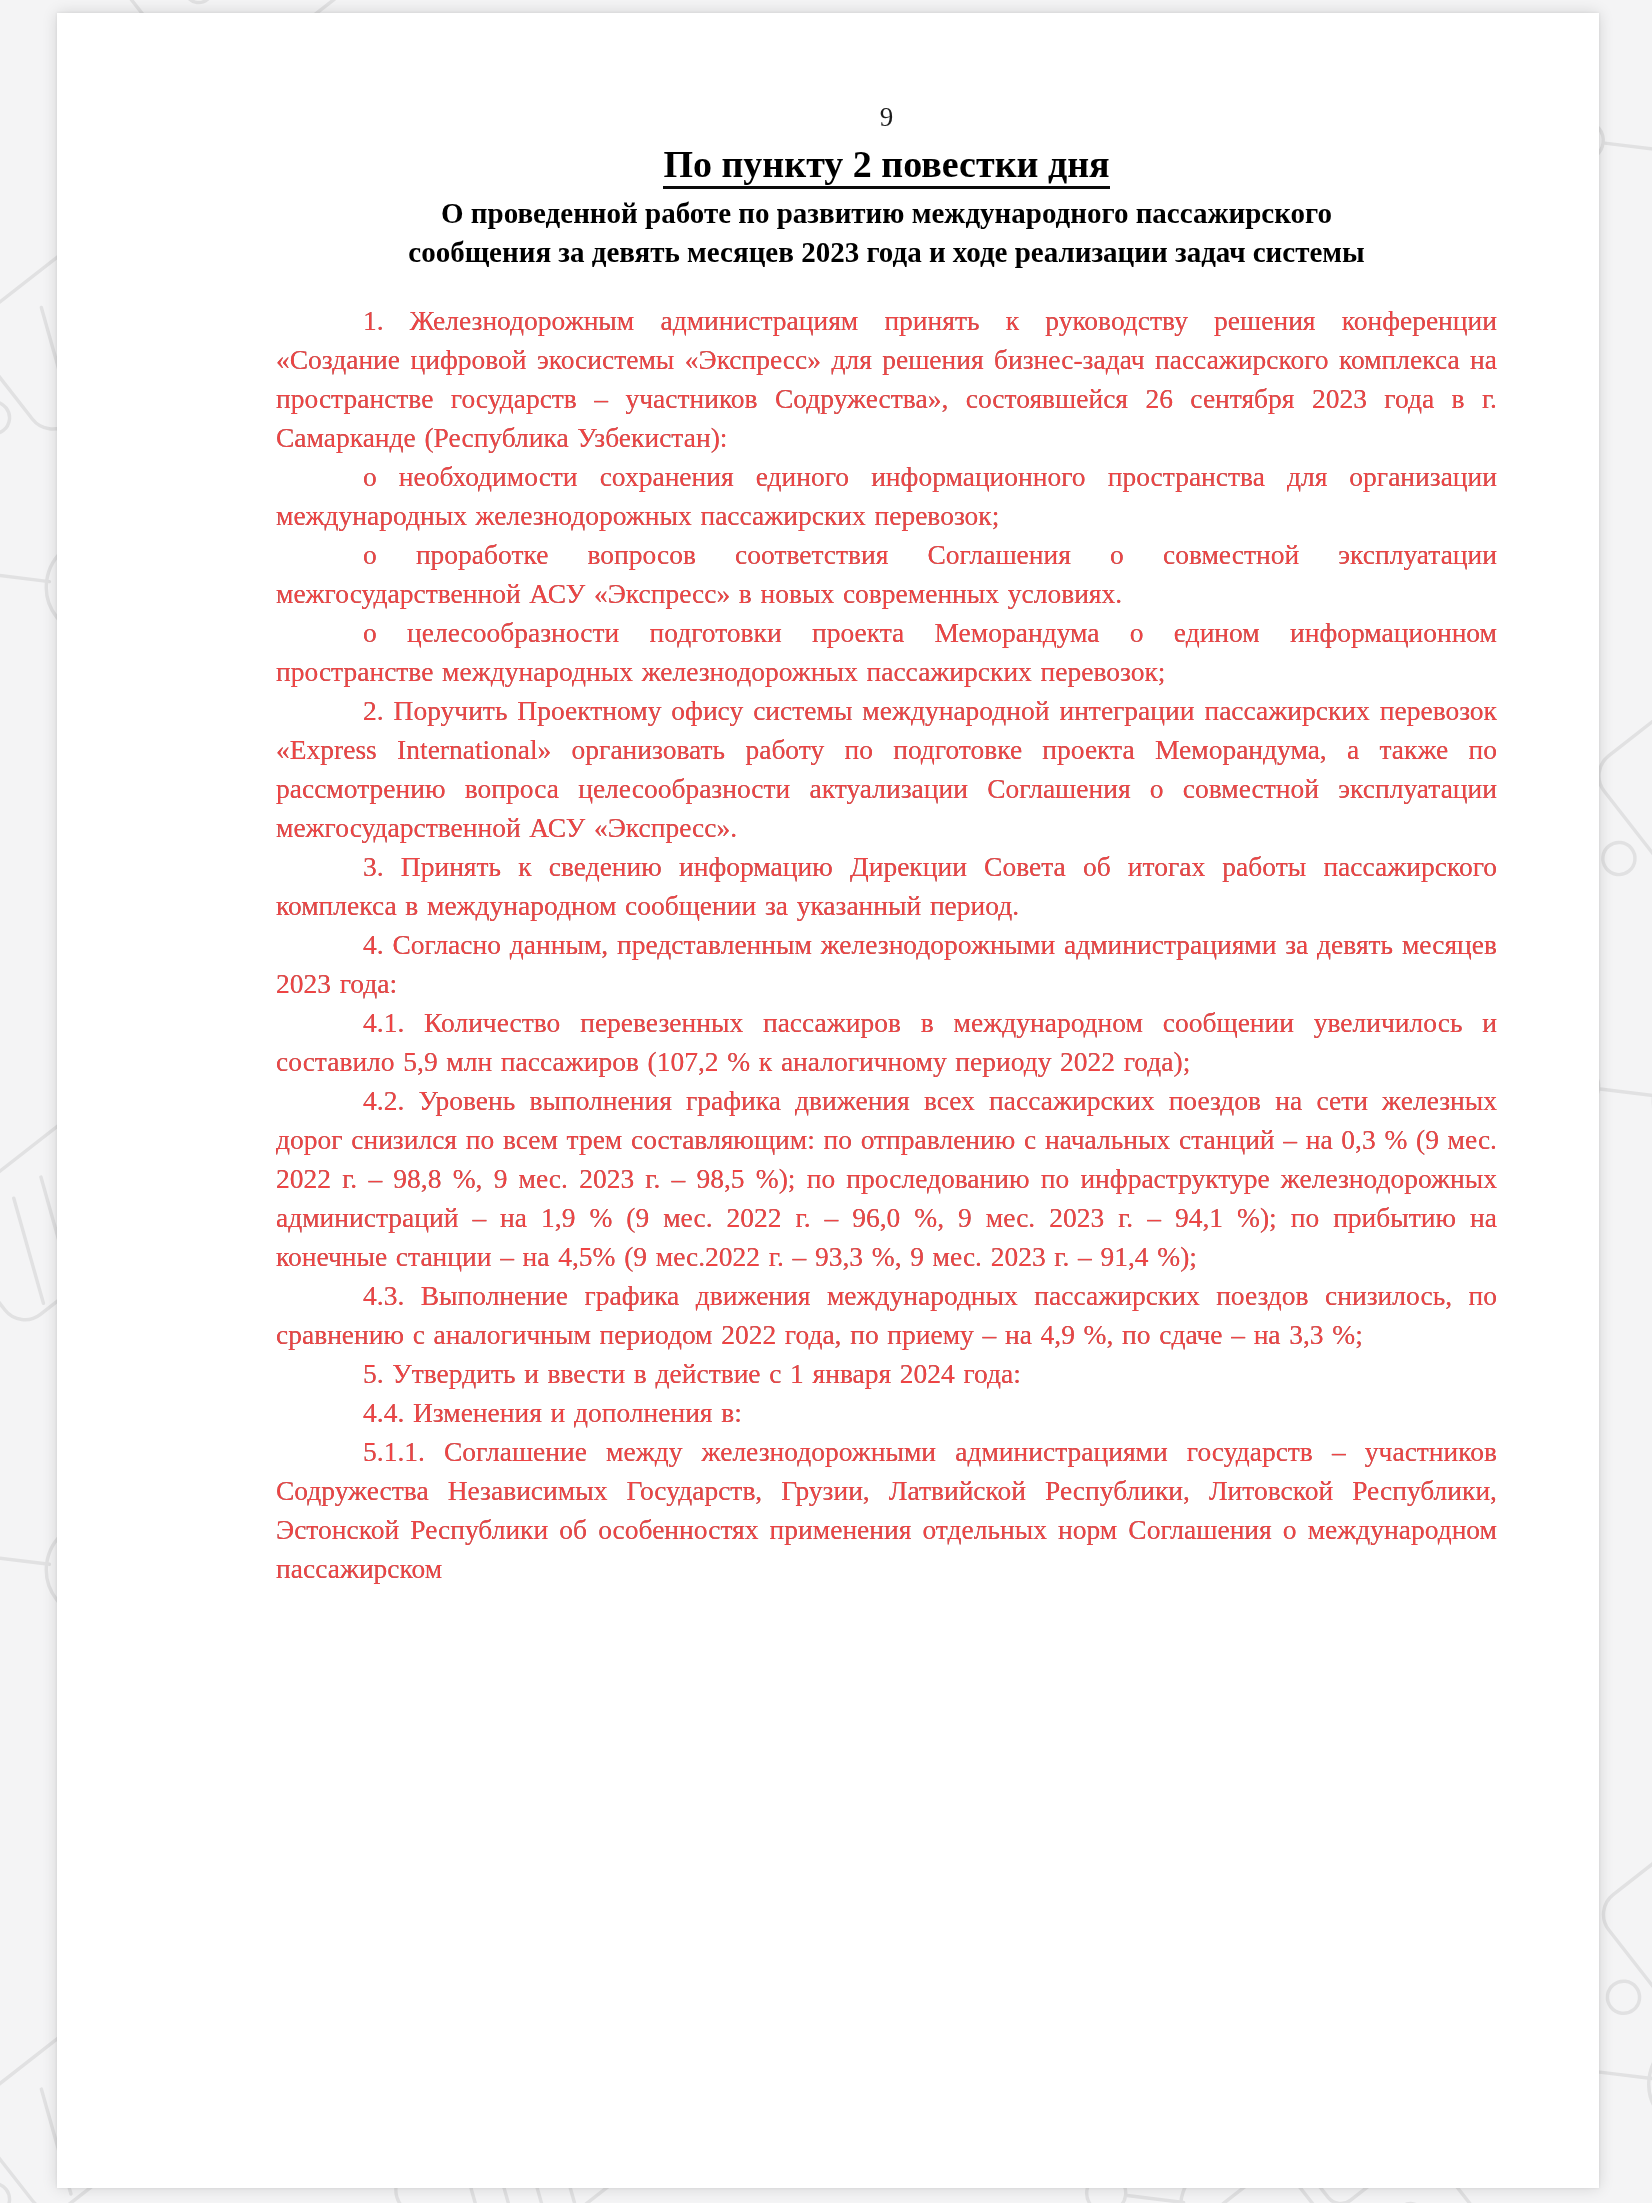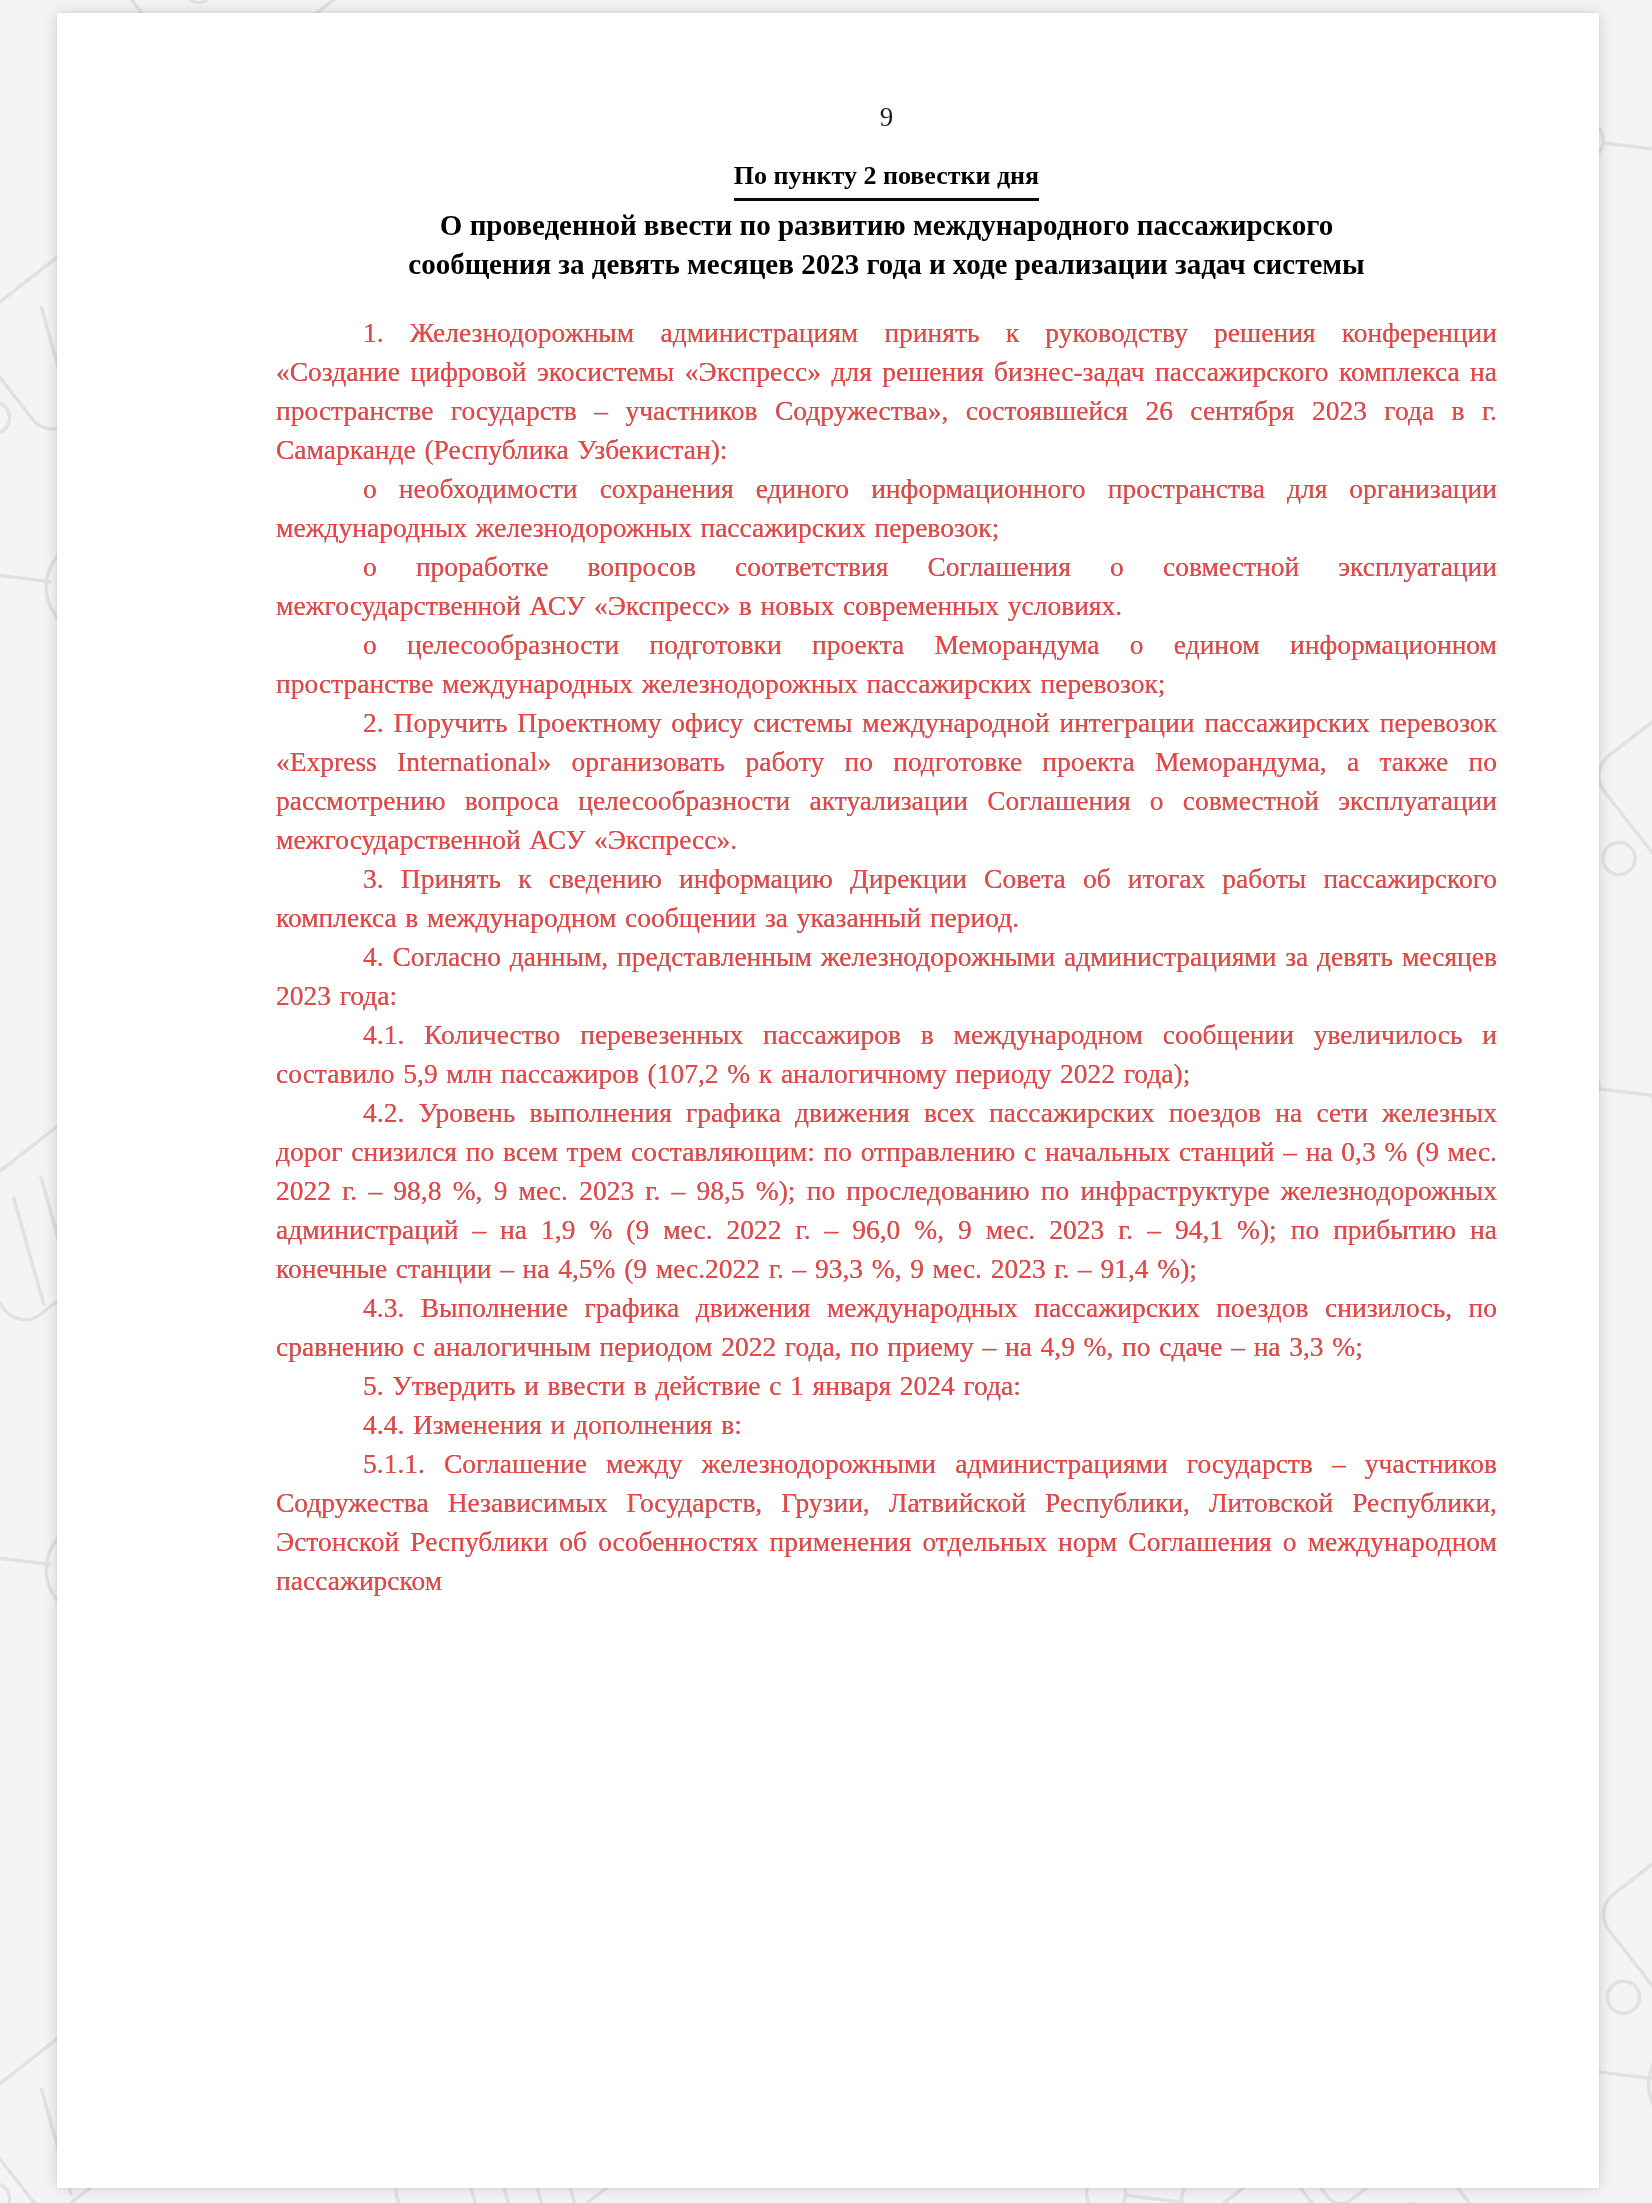--- a/index.html
+++ b/index.html
@@ -39,23 +39,23 @@
     color: #161616;
   }
   .page-number {
     margin-top: 90px;
     text-align: center;
     font-size: 27px;
     line-height: 29px;
     color: #1d1d1d;
   }
   .doc-title {
-    margin-top: 24px;
+    margin-top: 12px;
     text-align: center;
-    font-size: 26px;
+    font-size: 38px;
     line-height: 40px;
     font-weight: bold;
     color: #000;
   }
   .doc-title .underline {
     display: inline-block;
     border-bottom: 3.7px solid #0a0a0a;
     padding-bottom: 1.8px;
   }
   .doc-subtitle {
@@ -127,21 +127,21 @@
 <div class="sheet">
   <div class="content">
 
     <div class="page-number">9</div>
 
     <div class="doc-title">
       <span class="underline">По пункту 2 повестки дня</span>
     </div>
 
     <div class="doc-subtitle">
-      <div>О проведенной ввести по развитию международного пассажирского</div>
+      <div>О проведенной работе по развитию международного пассажирского</div>
       <div>сообщения за девять месяцев 2023 года и ходе реализации задач системы</div>
     </div>
 
     <div class="body-text">
       <p>1. Железнодорожным администрациям принять к руководству решения конференции «Создание цифровой экосистемы «Экспресс» для решения бизнес-задач пассажирского комплекса на пространстве государств – участников Содружества», состоявшейся 26 сентября 2023 года в г. Самарканде (Республика Узбекистан):</p>
       <p>о необходимости сохранения единого информационного пространства для организации международных железнодорожных пассажирских перевозок;</p>
       <p>о проработке вопросов соответствия Соглашения о совместной эксплуатации межгосударственной АСУ «Экспресс» в новых современных условиях.</p>
       <p>о целесообразности подготовки проекта Меморандума о едином информационном пространстве международных железнодорожных пассажирских перевозок;</p>
       <p>2. Поручить Проектному офису системы международной интеграции пассажирских перевозок «Express International» организовать работу по подготовке проекта Меморандума, а также по рассмотрению вопроса целесообразности актуализации Соглашения о совместной эксплуатации межгосударственной АСУ «Экспресс».</p>
       <p>3. Принять к сведению информацию Дирекции Совета об итогах работы пассажирского комплекса в международном сообщении за указанный период.</p>

